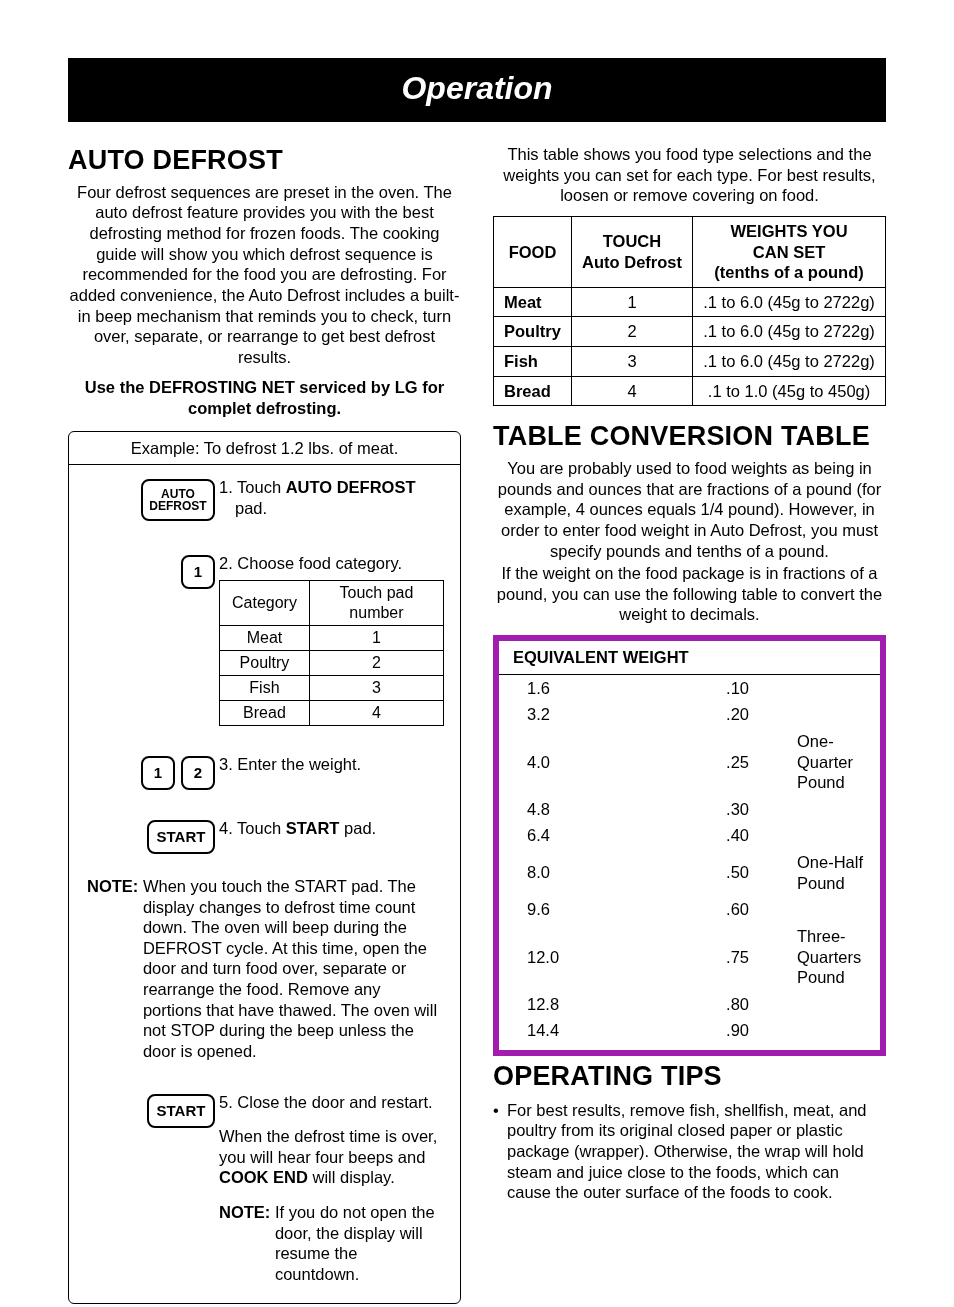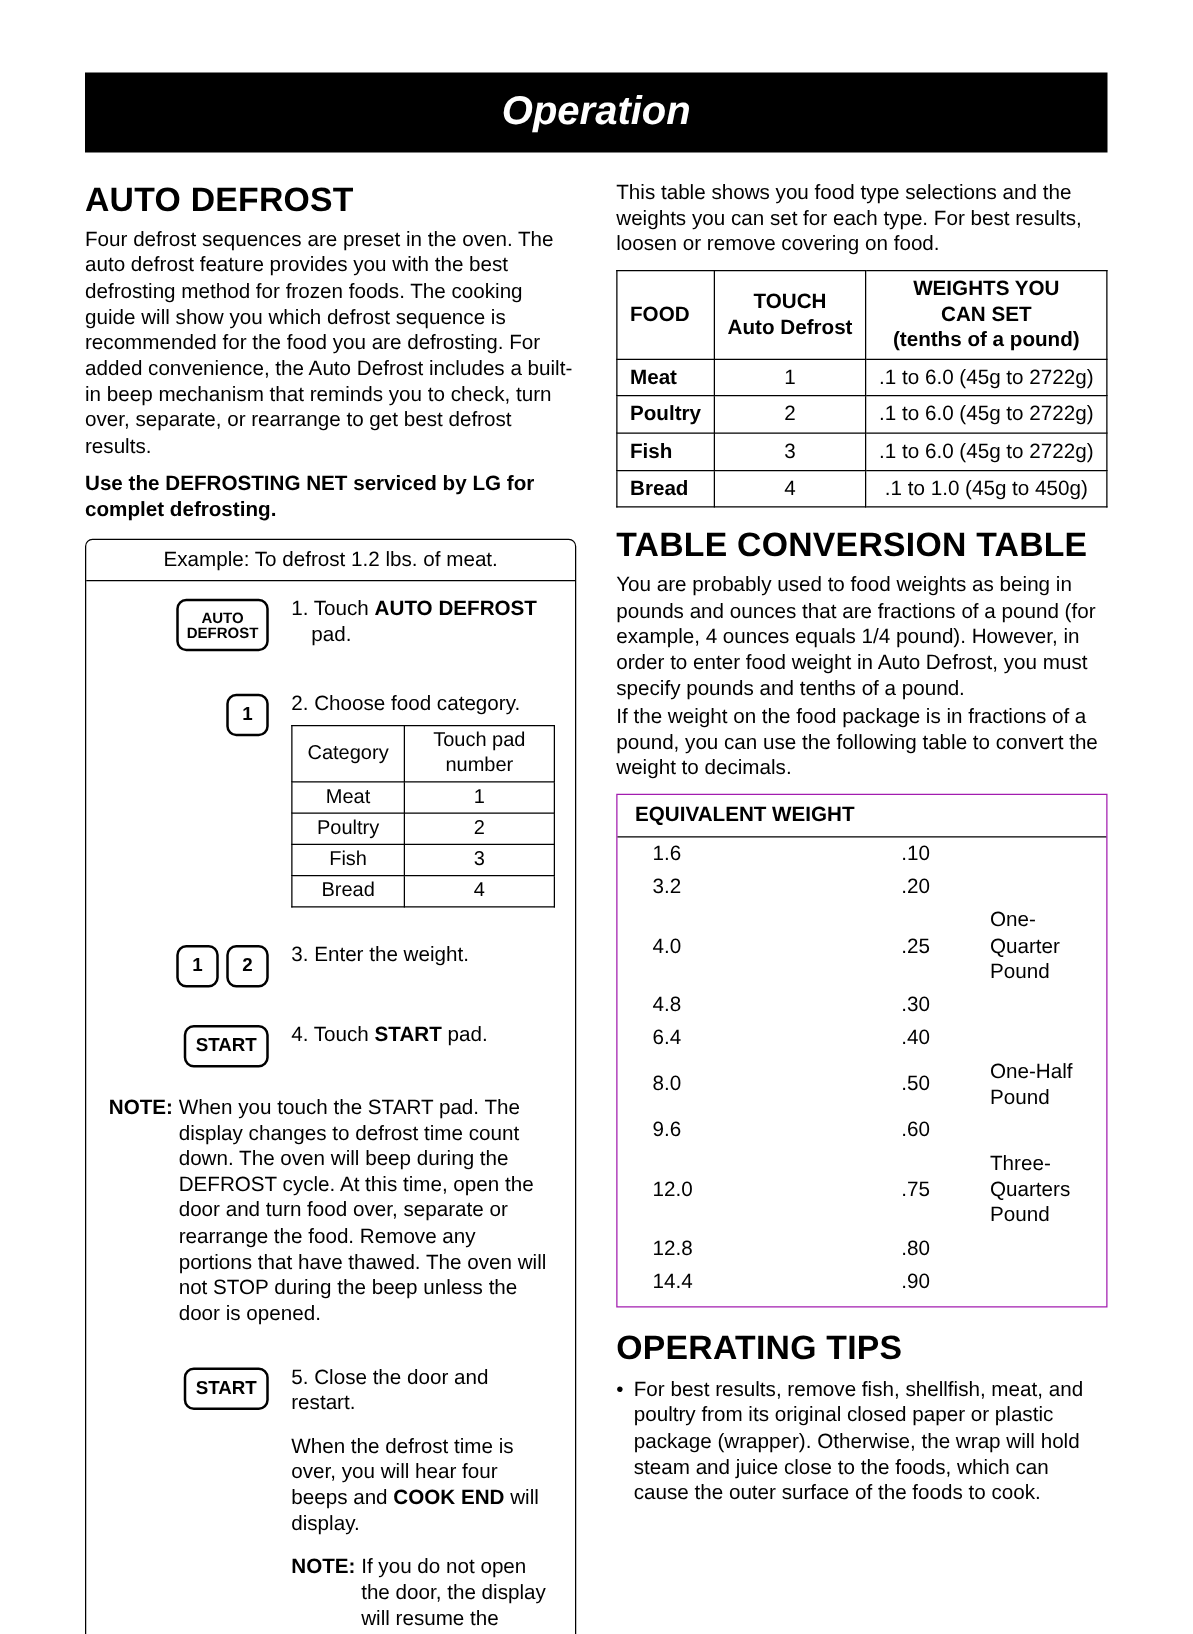--- a/index.html
+++ b/index.html
@@ -31,21 +31,21 @@
     margin-top: 22px;
   }
   .col { flex: 1 1 0; min-width: 0; }
   h2.sec {
     font-family: Arial, Helvetica, sans-serif;
     font-weight: bold;
     font-size: 27px;
     margin: 0 0 4px 0;
     letter-spacing: 0.2px;
   }
-  p { margin: 0 0 10px 0; }
+  p { margin: 0 0 10px 0; text-align: center; }
   .bold { font-weight: bold; }
 
   
   .example-box {
     border: 1.5px solid #000;
     border-radius: 6px;
     margin-top: 12px;
     padding-bottom: 18px;
   }
   .example-header {
@@ -62,21 +62,21 @@
   .step-btns {
     width: 130px;
     display: flex;
     gap: 6px;
     justify-content: flex-end;
     flex-shrink: 0;
     padding-top: 2px;
   }
   .step-text {
     flex: 1;
-    padding-left: 18px;
+    padding-left: 4px;
   }
   .kbtn {
     display: inline-flex;
     align-items: center;
     justify-content: center;
     border: 2px solid #000;
     border-radius: 8px;
     font-family: Arial, Helvetica, sans-serif;
     font-weight: bold;
     background: #fff;
@@ -114,23 +114,23 @@
   table.food th, table.food td {
     border: 1px solid #000;
     padding: 4px 10px;
   }
   table.food th { font-weight: bold; text-align: center; }
   table.food td.fcol { font-weight: bold; }
   table.food td.ccenter { text-align: center; }
 
   
   .eqbox {
-    border: 1px solid #a21caf;
+    border: 6px solid #a21caf;
     margin-top: 10px;
-    margin-bottom: 16px;
+    margin-bottom: 4px;
   }
   .eqbox .eqtitle {
     font-weight: bold;
     border-bottom: 1px solid #000;
     padding: 6px 14px;
   }
   table.eq {
     width: 100%;
     border-collapse: collapse;
     font-size: 16.5px;
@@ -271,21 +271,21 @@
 
     </div>
 
     <div class="col">
 
       <p>This table shows you food type selections and the weights you can set for each type. For best results, loosen or remove covering on food.</p>
 
       <table class="food">
         <tbody>
             <tr>
-          <th style="text-align:left; vertical-align:middle">FOOD</th>
+          <th style="text-align:center; vertical-align:middle">FOOD</th>
           <th>
             <div>TOUCH</div>
             <div>Auto Defrost</div>
           </th>
           <th>
             <div>WEIGHTS YOU</div>
             <div>CAN SET</div>
             <div>(tenths of a pound)</div>
           </th>
         </tr>

